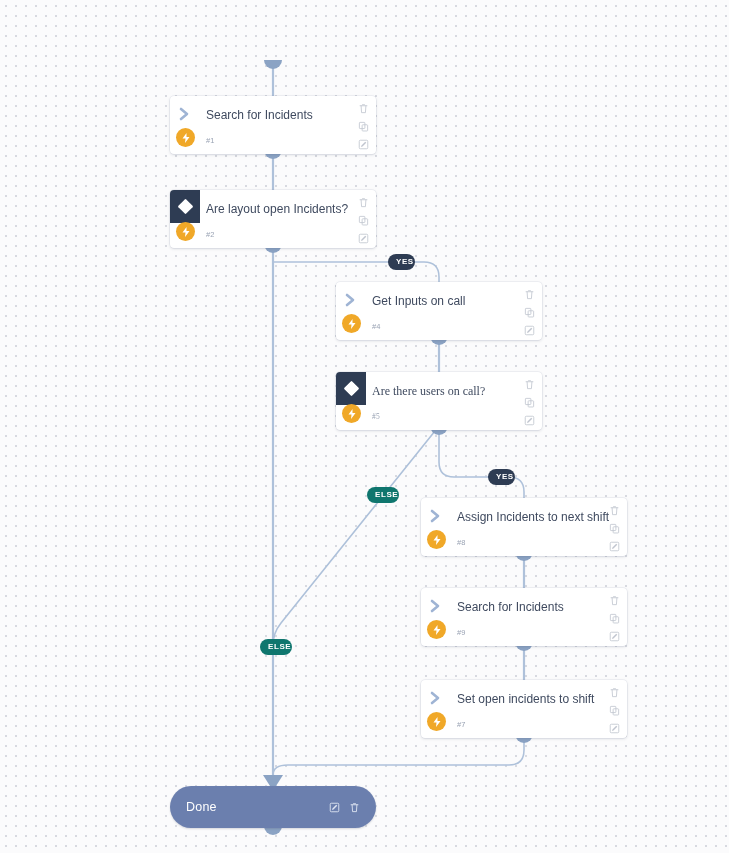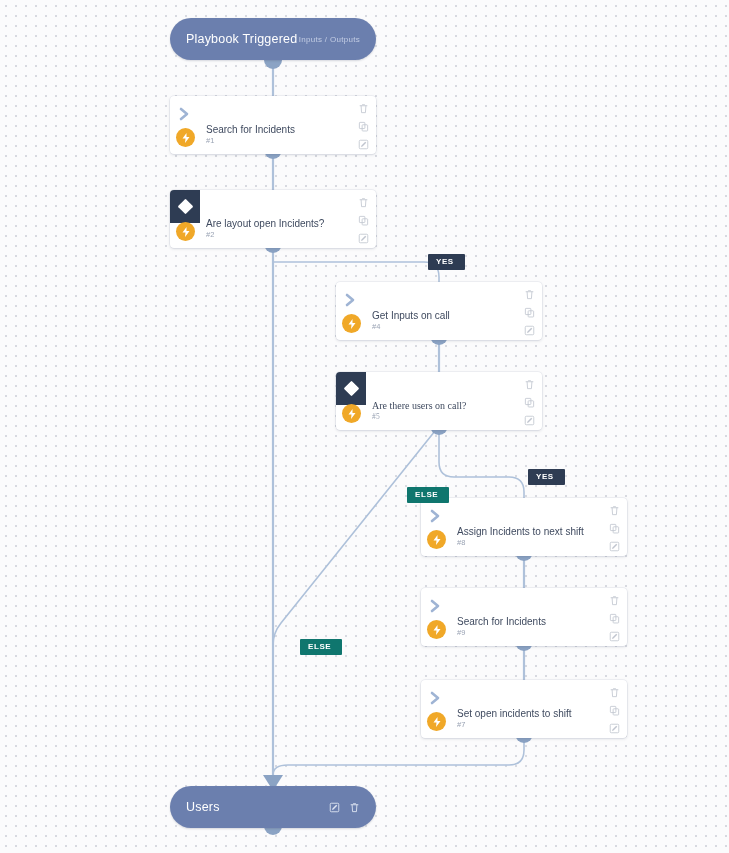--- a/index.html
+++ b/index.html
@@ -124,22 +124,22 @@
     height: 19px;
     border-radius: 50%;
     background: #f0a828;
     display: flex;
     align-items: center;
     justify-content: center;
   }
   .card-title {
     position: absolute;
     left: 36px;
-    top: 28px;
-    font-size: 10px;
+    top: 12px;
+    font-size: 12px;
     color: #3f4a5f;
     white-space: nowrap;
   }
   .card-num {
     position: absolute;
     left: 36px;
     bottom: 9px;
     font-size: 7.5px;
     color: #9aa3b4;
     letter-spacing: 0.2px;
@@ -163,25 +163,24 @@
   .card-actions svg { display: block; }
 
   
   .badge {
     position: absolute;
     z-index: 4;
     font-size: 8px;
     font-weight: bold;
     color: #ffffff;
     letter-spacing: 0.6px;
-    border-radius: 1px;
-    padding: 4px 11px 4px 8px;
+    border-radius: 8px;
+    padding: 4px 1px 4px 8px;
     line-height: 1;
     cursor: pointer;
-    margin-left: 40px;
   }
   .badge-yes { background: #2e3c53; }
   .badge-else { background: #0f766e; }
 </style>
 </head>
 <body>
 
 <div id="canvas">
 
   <svg id="wires" viewBox="0 0 729 853" xmlns="http://www.w3.org/2000/svg">
@@ -239,27 +238,20 @@
 
     <path d="M515,642 A9,9 0 0,0 533,642 Z" fill="#8ba3c4"></path>
 
     <path d="M514,680 L534,680 L527,689 L521,689 Z" fill="#8ba3c4"></path>
 
     <path d="M515,734 A9,9 0 0,0 533,734 Z" fill="#8ba3c4"></path>
 
     <path d="M263,775 L283,775 L276,786 L270,786 Z" fill="#8ba3c4"></path>
   </svg>
 
-  <div class="node" style="left:170px; top:18px;">
-    <div class="pill">
-      <span class="pill-title">Playbook Triggered</span>
-      <span class="pill-spacer"></span>
-      <span class="io-link">Inputs / Outputs</span>
-    </div>
-  </div>
 
   <div class="node" style="left:170px; top:96px;">
     <div class="card">
       <div class="card-left">
         <span class="glyph-chevron">
           <svg viewBox="0 0 16 14" width="16" height="14">
             <path d="M3,2 L9,7 L3,12" fill="none" stroke="#9fb4d4" stroke-width="2.6" stroke-linecap="round" stroke-linejoin="round"></path>
           </svg>
         </span>
         <span class="bolt">
@@ -519,21 +511,21 @@
           </svg>
         </span>
       </div>
     </div>
   </div>
 
   <div class="badge badge-else" style="left:260px; top:639px;">ELSE</div>
 
   <div class="node" style="left:170px; top:786px;">
     <div class="pill">
-      <span class="pill-title">Users</span>
+      <span class="pill-title">Done</span>
       <span class="pill-spacer"></span>
       <span class="pill-icons">
         <span>
           <svg viewBox="0 0 16 16" width="11" height="11">
             <rect x="1.8" y="1.8" width="12.4" height="12.4" rx="1.6" fill="none" stroke="#dfe6f3" stroke-width="1.3"></rect>
             <path d="M10.5,4 L5,9.5 L4.5,11.5 L6.5,11 L12,5.5 Z" fill="#dfe6f3"></path>
           </svg>
         </span>
         <span>
           <svg viewBox="0 0 16 16" width="11" height="11">

